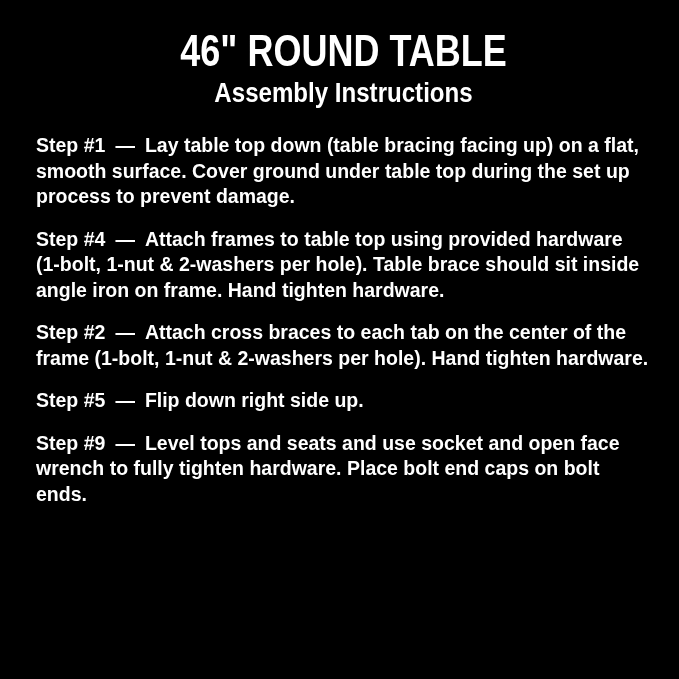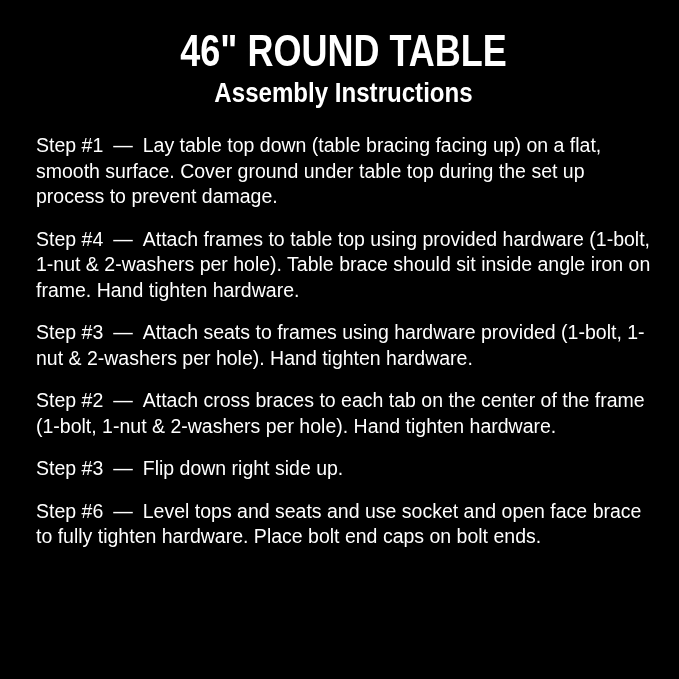--- a/index.html
+++ b/index.html
@@ -39,21 +39,21 @@
     transform-origin: center;
     white-space: nowrap;
   }
   .steps {
     display: block;
   }
   .step {
     margin: 0 0 17px 0;
     font-size: 19.5px;
     line-height: 25.5px;
-    font-weight: 400;
+    font-weight: 700;
     max-width: 615px;
   }
   .step .sep {
     display: inline-block;
     margin: 0 10px;
   }
 </style>
 </head>
 <body>
 
@@ -61,21 +61,20 @@
   <header>
     <h1 class="title">46" ROUND TABLE</h1>
     <h2 class="subtitle">Assembly Instructions</h2>
   </header>
 
   <main class="steps">
     <p class="step"><span>Step #1</span><span class="sep">—</span><span>Lay table top down (table bracing facing up) on a flat, smooth surface. Cover ground under table top during the set up process to prevent damage.</span></p>
 
     <p class="step"><span>Step #4</span><span class="sep">—</span><span>Attach frames to table top using provided hardware (1-bolt, 1-nut &amp; 2-washers per hole). Table brace should sit inside angle iron on frame. Hand tighten hardware.</span></p>
 
-    <p class="step"><span>Step #3</span><span class="sep">—</span><span>Attach seats to frames using hardware provided (1-bolt, 1-nut &amp; 2-washers per hole). Hand tighten hardware.</span></p>
 
     <p class="step"><span>Step #2</span><span class="sep">—</span><span>Attach cross braces to each tab on the center of the frame (1-bolt, 1-nut &amp; 2-washers per hole). Hand tighten hardware.</span></p>
 
-    <p class="step"><span>Step #3</span><span class="sep">—</span><span>Flip down right side up.</span></p>
+    <p class="step"><span>Step #5</span><span class="sep">—</span><span>Flip down right side up.</span></p>
 
-    <p class="step"><span>Step #6</span><span class="sep">—</span><span>Level tops and seats and use socket and open face brace to fully tighten hardware. Place bolt end caps on bolt ends.</span></p>
+    <p class="step"><span>Step #9</span><span class="sep">—</span><span>Level tops and seats and use socket and open face wrench to fully tighten hardware. Place bolt end caps on bolt ends.</span></p>
   </main>
 </div>
 
 </body></html>

